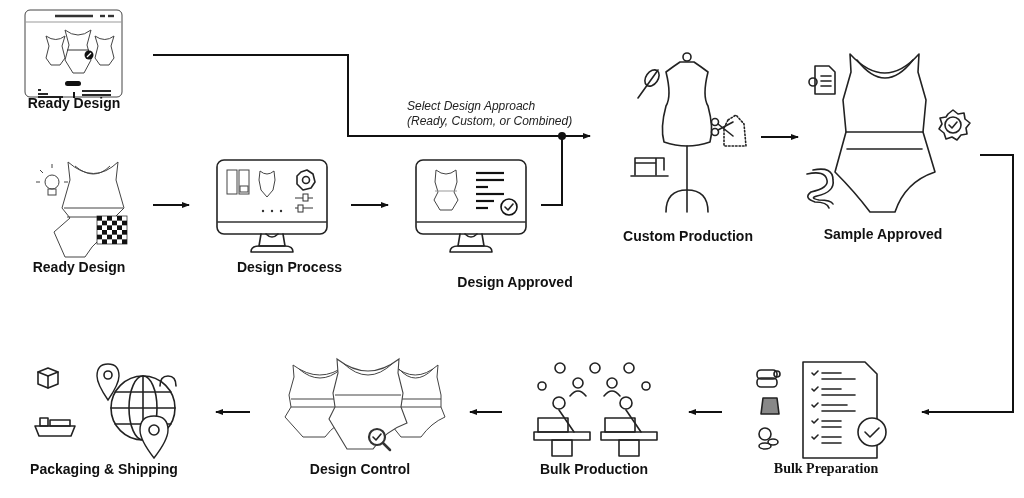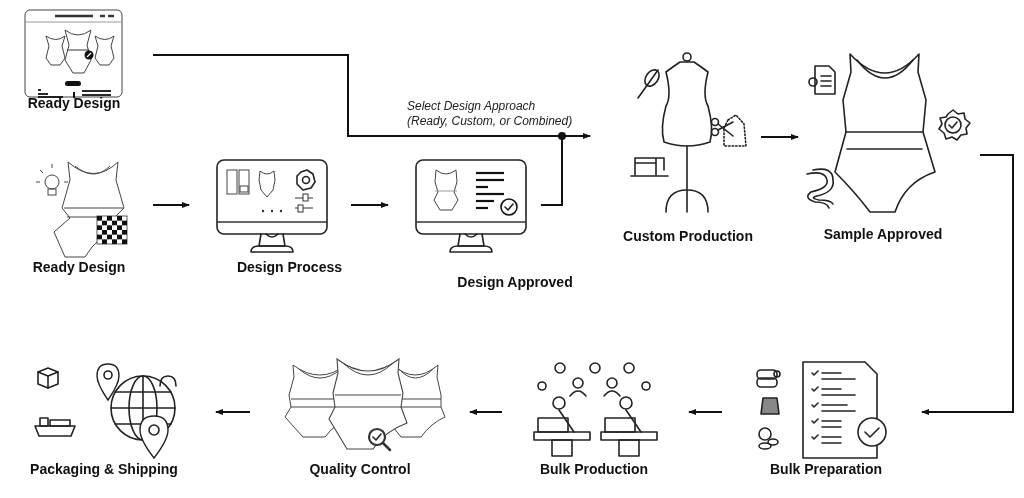--- a/index.html
+++ b/index.html
@@ -297,16 +297,16 @@
   <div>Select Design Approach</div>
   <div>(Ready, Custom, or Combined)</div>
 </div>
 
 <div class="label" style="left:74px; top:95px;">Ready Design</div>
 <div class="label" style="left:79px; top:259px;">Ready Design</div>
 <div class="label" style="left:272px; top:259px;padding-left:35px;">Design Process</div>
 <div class="label" style="left:471px; top:274px;margin-left:44px;">Design Approved</div>
 <div class="label" style="left:688px; top:228px;">Custom Production</div>
 <div class="label" style="left:883px; top:226px;text-align:right;">Sample Approved</div>
-<div class="label" style="left:826px; top:461px;">Bulk Preparation</div>
+<div class="label" style="left:826px; top:461px;font-family:Liberation Serif, serif;">Bulk Preparation</div>
 <div class="label" style="left:594px; top:461px;text-align:center;">Bulk Production</div>
-<div class="label" style="left:360px; top:461px;">Quality Control</div>
+<div class="label" style="left:360px; top:461px;">Design Control</div>
 <div class="label" style="left:104px; top:461px;text-align:right;">Packaging &amp; Shipping</div>
 
 </body></html>

